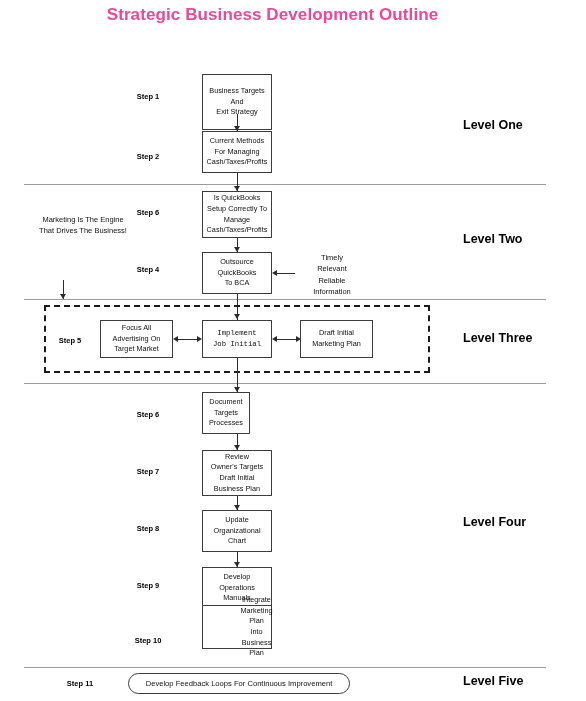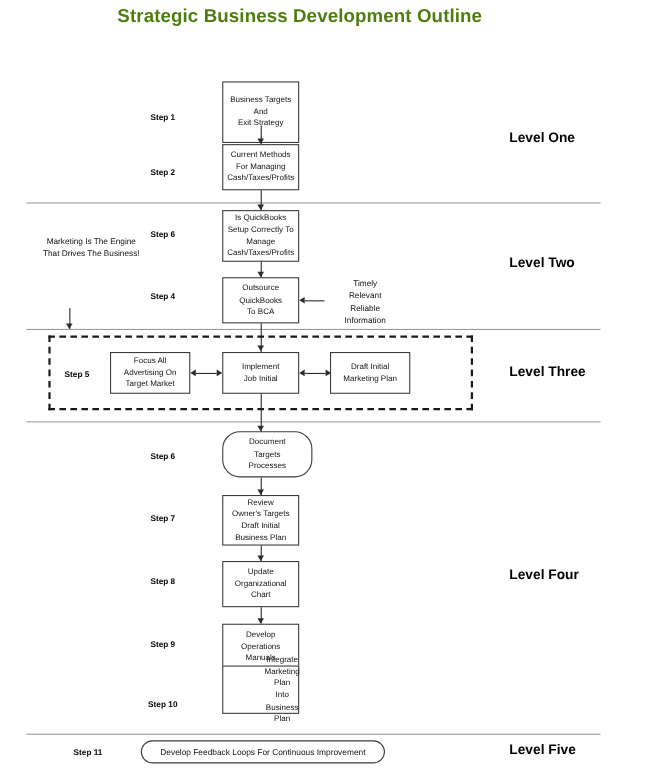--- a/index.html
+++ b/index.html
@@ -21,21 +21,21 @@
   }
   .title {
     position: absolute;
     left: 0;
     top: 5px;
     width: 545px;
     text-align: center;
     font-size: 17px;
     font-weight: bold;
     letter-spacing: 0.1px;
-    color: #4d7c0f;
+    color: #ec4899;
   }
   
   .rule {
     position: absolute;
     left: 24px;
     width: 522px;
     height: 0;
     border-top: 1px solid #9a9a9a;
   }
   
@@ -144,21 +144,21 @@
   <div class="rule" style="top:299px;"></div>
   <div class="rule" style="top:383px;"></div>
   <div class="rule" style="top:667px;"></div>
 
   <div class="level-label" style="left:463px; top:118px;">Level One</div>
   <div class="level-label" style="left:463px; top:232px;text-align:right;">Level Two</div>
   <div class="level-label" style="left:463px; top:331px;">Level Three</div>
   <div class="level-label" style="left:463px; top:515px;">Level Four</div>
   <div class="level-label" style="left:463px; top:674px;">Level Five</div>
 
-  <div class="step-label" style="left:118px; top:92px;margin-top:10px;">Step 1</div>
+  <div class="step-label" style="left:118px; top:92px;">Step 1</div>
   <div class="step-label" style="left:118px; top:152px;">Step 2</div>
   <div class="step-label" style="left:118px; top:208px;">Step 6</div>
   <div class="step-label" style="left:118px; top:265px;">Step 4</div>
   <div class="step-label" style="left:40px;  top:336px;">Step 5</div>
   <div class="step-label" style="left:118px; top:410px;">Step 6</div>
   <div class="step-label" style="left:118px; top:467px;">Step 7</div>
   <div class="step-label" style="left:118px; top:524px;">Step 8</div>
   <div class="step-label" style="left:118px; top:581px;">Step 9</div>
   <div class="step-label" style="left:118px; top:636px;">Step 10</div>
   <div class="step-label" style="left:50px;  top:679px;">Step 11</div>
@@ -228,21 +228,21 @@
   <div class="dashed-region" style="left:44px; top:305px; width:386px; height:68px;"></div>
 
   <div class="box" style="left:100px; top:320px; width:73px; height:38px;">
     <div>
       <span>Focus All</span>
       <span>Advertising On</span>
       <span>Target Market</span>
     </div>
   </div>
 
-  <div class="box" style="left:202px; top:320px; width:70px; height:38px;">
+  <div class="box" style="left:202px; top:320px; width:70px; height:38px;font-family:Liberation Mono, monospace;">
     <div>
       <span>Implement</span>
       <span>Job Initial</span>
     </div>
   </div>
 
   <div class="box" style="left:300px; top:320px; width:73px; height:38px;">
     <div>
       <span>Draft Initial</span>
       <span>Marketing Plan</span>
@@ -253,21 +253,21 @@
   <div class="arrow-left" style="left:173px; top:335.5px;"></div>
   <div class="arrow-right" style="left:197px; top:335.5px;"></div>
 
   <div class="hline" style="left:277px; top:339px; width:19px;"></div>
   <div class="arrow-left" style="left:272px; top:335.5px;"></div>
   <div class="arrow-right" style="left:296px; top:335.5px;"></div>
 
   <div class="vline" style="left:237px; top:358px; height:36px;"></div>
   <div class="arrow-down" style="left:233.5px; top:387px;"></div>
 
-  <div class="box" style="left:202px; top:392px; width:82px; height:42px;border-radius:16px;">
+  <div class="box" style="left:202px; top:392px; width:48px; height:42px;">
     <div>
       <span>Document</span>
       <span>Targets</span>
       <span>Processes</span>
     </div>
   </div>
 
   <div class="vline" style="left:237px; top:434px; height:16px;"></div>
   <div class="arrow-down" style="left:233.5px; top:445px;"></div>
 

